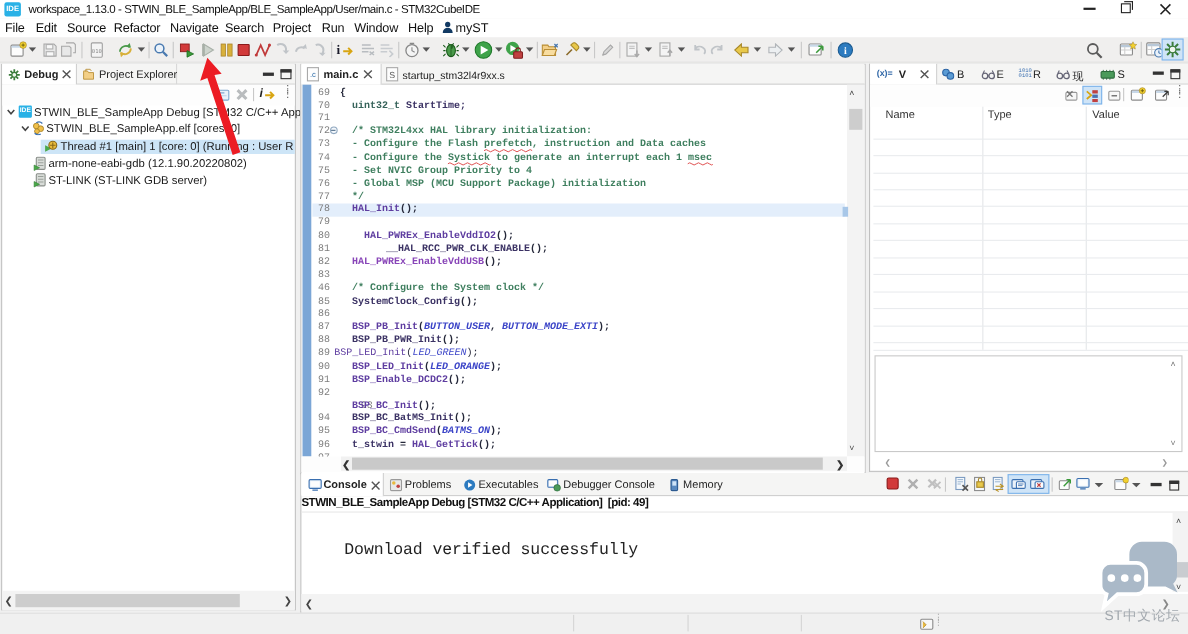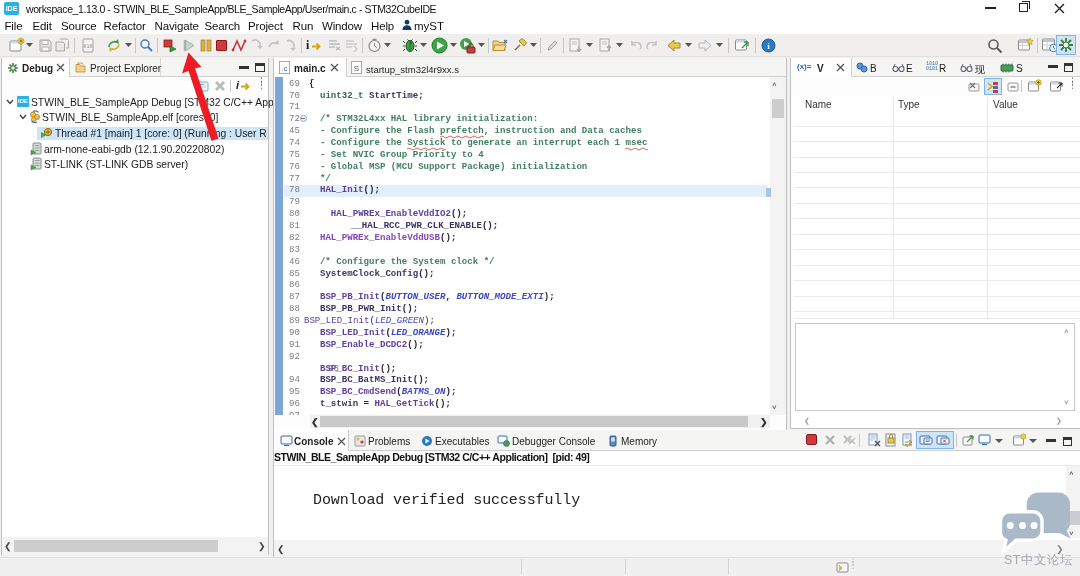--- a/index.html
+++ b/index.html
@@ -342,21 +342,21 @@
 
 <div class="abs" style="left:275px;top:77px;width:8px;height:338px;background:#7ba6d6;"></div>
 
 <div class="abs" style="left:284px;top:184.9px;width:484px;height:11.9px;background:#e3eefb;"></div>
 
 <div id="lnums">
     <div class="abs mono" style="left:284px;top:77.6px;width:16px;text-align:right;font-size:9.1px;color:#7d7d7d;">69</div>
     <div class="abs mono" style="left:284px;top:89.5px;width:16px;text-align:right;font-size:9.1px;color:#7d7d7d;">70</div>
     <div class="abs mono" style="left:284px;top:101.3px;width:16px;text-align:right;font-size:9.1px;color:#7d7d7d;">71</div>
     <div class="abs mono" style="left:284px;top:113.2px;width:16px;text-align:right;font-size:9.1px;color:#7d7d7d;">72</div>
-    <div class="abs mono" style="left:284px;top:125.1px;width:16px;text-align:right;font-size:9.1px;color:#7d7d7d;">45</div>
+    <div class="abs mono" style="left:284px;top:125.1px;width:16px;text-align:right;font-size:9.1px;color:#7d7d7d;">73</div>
     <div class="abs mono" style="left:284px;top:136.9px;width:16px;text-align:right;font-size:9.1px;color:#7d7d7d;">74</div>
     <div class="abs mono" style="left:284px;top:148.8px;width:16px;text-align:right;font-size:9.1px;color:#7d7d7d;">75</div>
     <div class="abs mono" style="left:284px;top:160.7px;width:16px;text-align:right;font-size:9.1px;color:#7d7d7d;">76</div>
     <div class="abs mono" style="left:284px;top:172.6px;width:16px;text-align:right;font-size:9.1px;color:#7d7d7d;">77</div>
     <div class="abs mono" style="left:284px;top:184.4px;width:16px;text-align:right;font-size:9.1px;color:#7d7d7d;">78</div>
     <div class="abs mono" style="left:284px;top:196.3px;width:16px;text-align:right;font-size:9.1px;color:#7d7d7d;">79</div>
     <div class="abs mono" style="left:284px;top:208.2px;width:16px;text-align:right;font-size:9.1px;color:#7d7d7d;">80</div>
     <div class="abs mono" style="left:284px;top:220.0px;width:16px;text-align:right;font-size:9.1px;color:#7d7d7d;">81</div>
     <div class="abs mono" style="left:284px;top:231.9px;width:16px;text-align:right;font-size:9.1px;color:#7d7d7d;">82</div>
     <div class="abs mono" style="left:284px;top:243.8px;width:16px;text-align:right;font-size:9.1px;color:#7d7d7d;">83</div>

